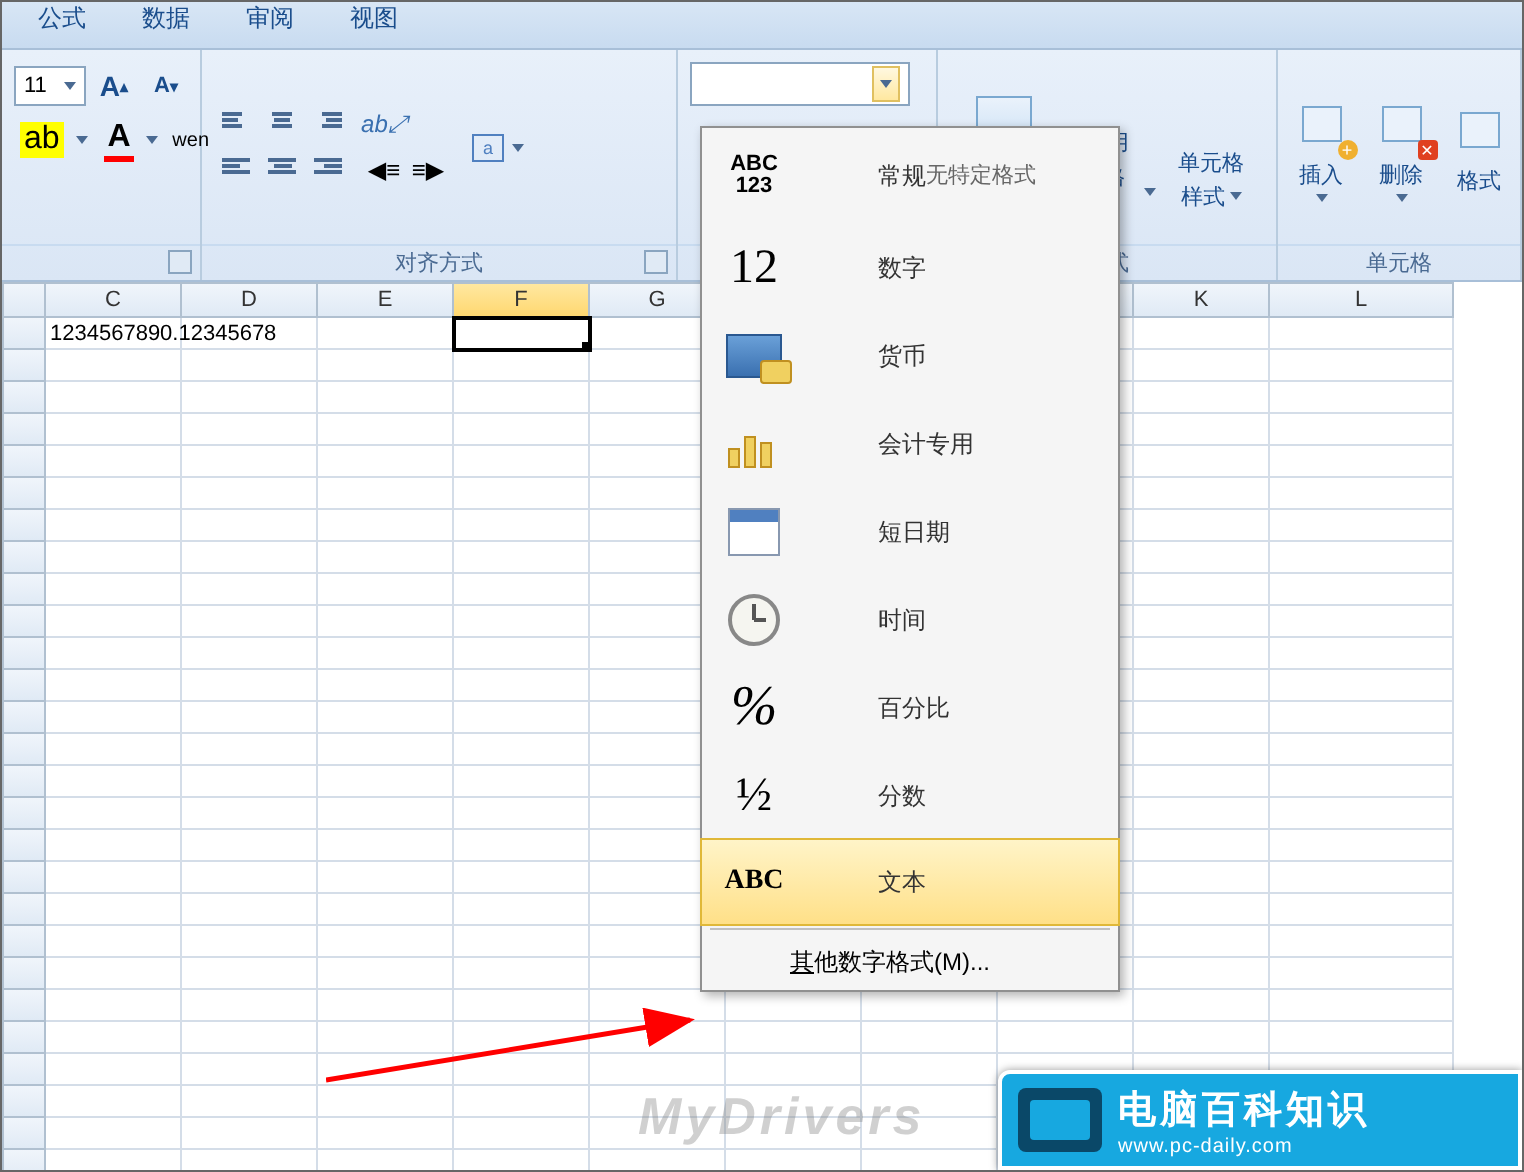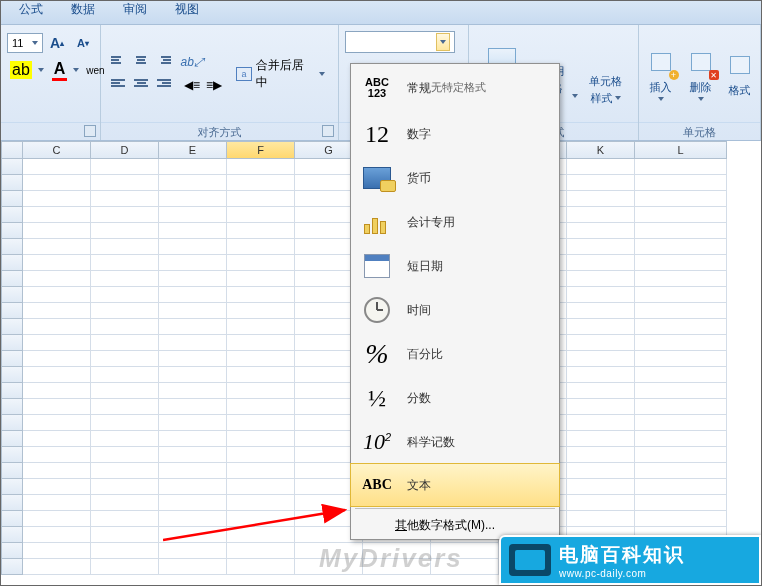--- a/index.html
+++ b/index.html
@@ -24,21 +24,21 @@
 .align-btn { border: 1px solid transparent; display: flex; align-items: center; justify-content: center; }
 .wrap-merge { display: flex; flex-direction: column; gap: 2px; }
 .wrap-btn { display: flex; align-items: center; gap: 4px; font-size: 12px; padding: 2px 6px; border: 1px solid transparent; }
 .big-btn { display: flex; flex-direction: column; align-items: center; justify-content: center; width: 50px; height: 66px; font-size: 11px; color: #1a4d8c; gap: 2px; border: 1px solid transparent; cursor: pointer; }
 .big-btn .icn { width: 32px; height: 32px; display: flex; align-items: center; justify-content: center; font-size: 22px; }
 .big-btn .caret-row { display: flex; align-items: center; gap: 2px; }
 .fmt-combo { width: 110px; height: 22px; border: 1px solid #8aa5c0; background: #fff; display: flex; align-items: center; justify-content: flex-end; padding: 0 4px; position: relative; }
 .fmt-combo .caret-box { width: 14px; height: 18px; border-left: 1px solid #ccc; display: flex; align-items: center; justify-content: center; background: linear-gradient(#fff8e0, #ffe8a0); border: 1px solid #e0c060; }
 
 .dropdown { position: absolute; left: 349px; top: 62px; width: 210px; background: #f5f5f5; border: 1px solid #909090; box-shadow: 2px 2px 5px rgba(0,0,0,0.3); z-index: 20; }
-.dd-item { display: flex; align-items: center; height: 44px; padding: 0 8px; cursor: pointer; }
+.dd-item { display: flex; align-items: center; height: 44px; padding: 0 8px; cursor: pointer; gap: 32px; }
 .dd-item.tall { height: 48px; }
 .dd-item.selected { background: linear-gradient(#fff4c8, #ffe088); border: 1px solid #e0b838; margin: -1px; }
 .dd-icon { width: 36px; display: flex; align-items: center; justify-content: center; margin-right: 12px; }
 .dd-text { display: flex; flex-direction: row; font-size: 12px; color: #333; }
 .dd-text .main { font-weight: normal; }
 .dd-text .sub { font-size: 11px; color: #666; }
 .dd-sep { height: 1px; background: #c0c0c0; margin: 2px 4px; }
 .dd-footer { height: 28px; display: flex; align-items: center; padding-left: 44px; font-size: 12px; cursor: pointer; }
 
 .sheet { position: absolute; left: 0; top: 140px; right: 0; bottom: 0; overflow: hidden; }
@@ -177,21 +177,20 @@
       <div class="indent-col">
          <div class="btn" style="font-style:italic;color:#3a70b0;">ab⤢</div>
          <div style="display:flex;">
            <div class="btn">◀≡</div>
            <div class="btn">≡▶</div>
          </div>
       </div>
       <div class="wrap-merge">
         <div class="wrap-btn">
           <span style="border:1px solid #5080c0;width:16px;height:14px;display:flex;align-items:center;justify-content:center;font-size:9px;color:#5080c0;">a</span>
-          <span>合并后居中</span>
           <span class="caret"></span>
         </div>
       </div>
     </div>
     <div class="group-label">对齐方式<span class="group-dlg"></span></div>
   </div>
 
   <div class="group" style="width:130px;">
     <div class="group-body" style="align-items:flex-start; padding-top:6px;">
       <div class="fmt-combo">
@@ -285,20 +284,35 @@
       <div class="colhead" style="width: 68px;">G</div>
       <div class="colhead" style="width: 68px;">H</div>
       <div class="colhead" style="width: 68px;">I</div>
       <div class="colhead" style="width: 68px;">J</div>
       <div class="colhead" style="width: 68px;">K</div>
       <div class="colhead" style="width: 92px;">L</div>
     </div>
   <div class="rows" id="rows">
       <div class="row">
         <div class="rowhead"></div>
+        <div class="cell" style="width: 68px; overflow: visible; z-index: 1;">1234567890.12345678</div>
+        <div class="cell" style="width: 68px;"></div>
+        <div class="cell" style="width: 68px;"></div>
+        <div class="cell selected" style="width: 68px; position: relative;">
+          <div class="handle"></div>
+        </div>
+        <div class="cell" style="width: 68px;"></div>
+        <div class="cell" style="width: 68px;"></div>
+        <div class="cell" style="width: 68px;"></div>
+        <div class="cell" style="width: 68px;"></div>
+        <div class="cell" style="width: 68px;"></div>
+        <div class="cell" style="width: 92px;"></div>
+      </div>
+      <div class="row">
+        <div class="rowhead"></div>
         <div class="cell" style="width: 68px;"></div>
         <div class="cell" style="width: 68px;"></div>
         <div class="cell" style="width: 68px;"></div>
         <div class="cell" style="width: 68px;"></div>
         <div class="cell" style="width: 68px;"></div>
         <div class="cell" style="width: 68px;"></div>
         <div class="cell" style="width: 68px;"></div>
         <div class="cell" style="width: 68px;"></div>
         <div class="cell" style="width: 68px;"></div>
         <div class="cell" style="width: 92px;"></div>
@@ -695,28 +709,20 @@
       <div class="dd-text">
         <span class="main">百分比</span>
       </div>
     </div>
     <div class="dd-item">
       <div class="dd-icon">
         <div style="font-family:serif;font-size:24px;">½</div>
       </div>
       <div class="dd-text">
         <span class="main">分数</span>
-      </div>
-    </div>
-    <div class="dd-item">
-      <div class="dd-icon">
-        <div style="font-family:serif;font-size:22px;font-style:italic;">10<sup style="font-size:11px;">2</sup></div>
-      </div>
-      <div class="dd-text">
-        <span class="main">科学记数</span>
       </div>
     </div>
     <div class="dd-item selected">
       <div class="dd-icon">
         <div style="font-family:serif;font-size:14px;font-weight:bold;">ABC</div>
       </div>
       <div class="dd-text">
         <span class="main">文本</span>
       </div>
     </div>

